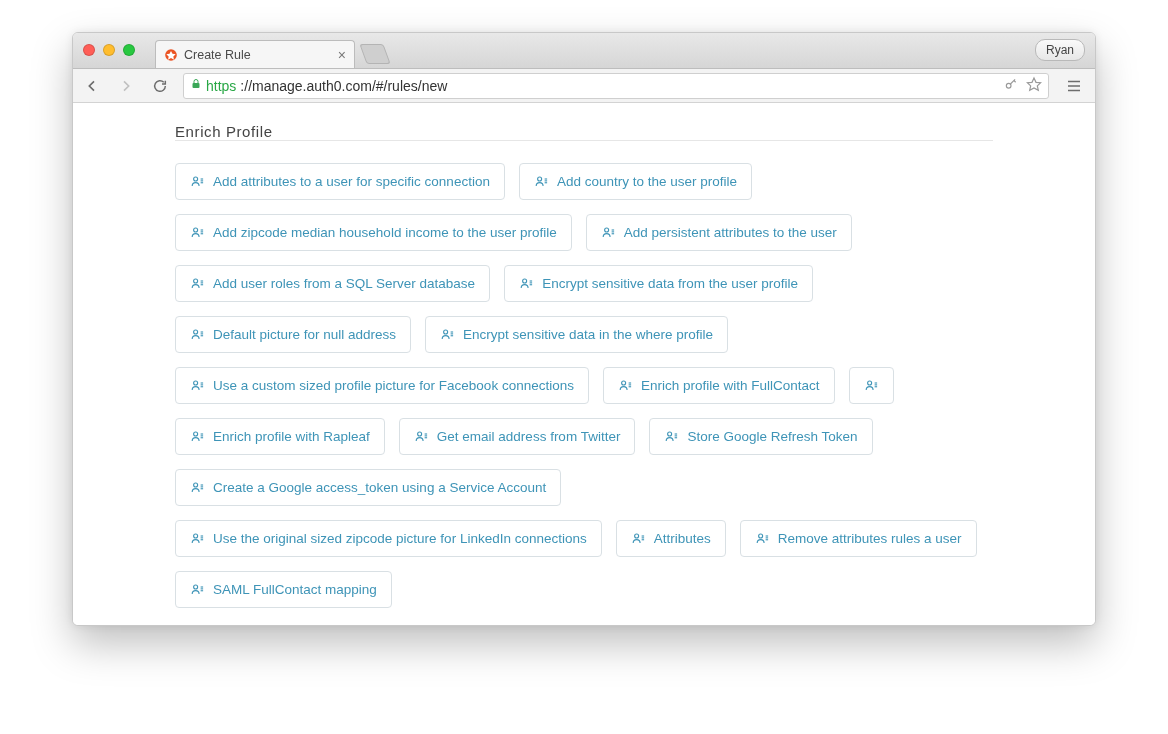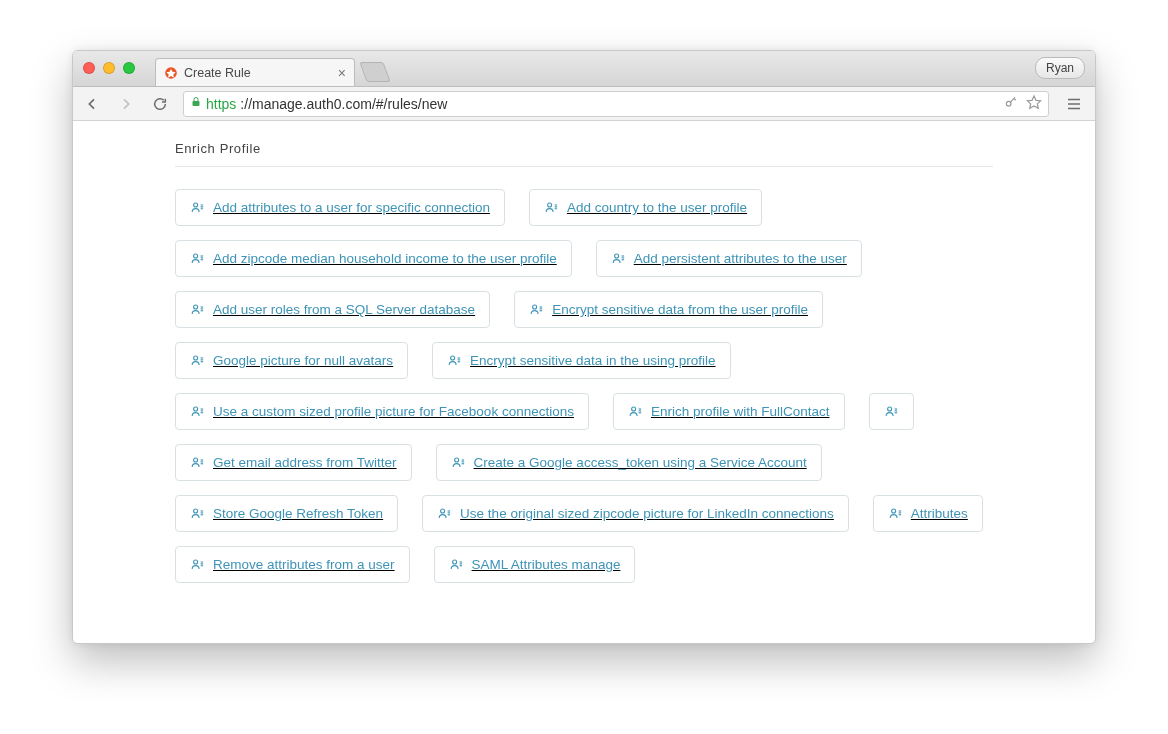--- a/index.html
+++ b/index.html
@@ -5,21 +5,21 @@
   * { box-sizing: border-box; margin: 0; padding: 0; }
   body {
     font-family: -apple-system, BlinkMacSystemFont, "Segoe UI", Helvetica, Arial, sans-serif;
     background: #fff;
     width: 1168px;
     height: 734px;
     position: relative;
   }
   .browser-window {
     position: absolute;
-    top: 50px;
+    top: 32px;
     left: 72px;
     width: 1024px;
     height: 594px;
     background: #fff;
     border: 1px solid #c8c8c8;
     border-radius: 6px;
     box-shadow: 0 18px 40px rgba(0,0,0,0.25), 0 0 8px rgba(0,0,0,0.08);
     overflow: hidden;
   }
 
@@ -143,32 +143,30 @@
   }
 
   
   .page {
     padding: 20px 102px 20px 102px;
     height: calc(100% - 70px);
     overflow:auto;
     background:#fff;
   }
   .section-title {
-    font-size: 13px;
+    font-size: 15px;
     color:#444;
     letter-spacing: 0.6px;
-    padding-bottom: 10px;
     border-bottom: 1px solid #e6e6e6;
     margin-bottom: 22px;
   }
   .rules {
     display:flex;
     flex-wrap:wrap;
-    gap: 14px 24px;
-    text-decoration: underline;
+    gap: 14px 14px;
   }
   .rule-card {
     display:flex;
     align-items:center;
     gap:8px;
     padding: 10px 14px;
     border:1px solid #d9e0e4;
     border-radius:4px;
     color:#3e94b7;
     font-size:13.5px;
@@ -333,33 +331,33 @@
         <div class="rule-card">
           <span class="ricon">
             <svg viewBox="0 0 24 24" fill="none" stroke="currentColor" stroke-width="1.8">
               <circle cx="9" cy="8" r="3.2"></circle>
               <path d="M3.5 19c0-3 2.5-5.2 5.5-5.2s5.5 2.2 5.5 5.2"></path>
               <line x1="17" y1="8" x2="21" y2="8"></line>
               <line x1="17" y1="11" x2="21" y2="11"></line>
               <line x1="17" y1="14" x2="21" y2="14"></line>
             </svg>
           </span>
-          <span>Google picture for null avatars</span>
-        </div>
-        <div class="rule-card">
-          <span class="ricon">
-            <svg viewBox="0 0 24 24" fill="none" stroke="currentColor" stroke-width="1.8">
-              <circle cx="9" cy="8" r="3.2"></circle>
-              <path d="M3.5 19c0-3 2.5-5.2 5.5-5.2s5.5 2.2 5.5 5.2"></path>
-              <line x1="17" y1="8" x2="21" y2="8"></line>
-              <line x1="17" y1="11" x2="21" y2="11"></line>
-              <line x1="17" y1="14" x2="21" y2="14"></line>
-            </svg>
-          </span>
-          <span>Encrypt sensitive data in the using profile</span>
+          <span>Default picture for null address</span>
+        </div>
+        <div class="rule-card">
+          <span class="ricon">
+            <svg viewBox="0 0 24 24" fill="none" stroke="currentColor" stroke-width="1.8">
+              <circle cx="9" cy="8" r="3.2"></circle>
+              <path d="M3.5 19c0-3 2.5-5.2 5.5-5.2s5.5 2.2 5.5 5.2"></path>
+              <line x1="17" y1="8" x2="21" y2="8"></line>
+              <line x1="17" y1="11" x2="21" y2="11"></line>
+              <line x1="17" y1="14" x2="21" y2="14"></line>
+            </svg>
+          </span>
+          <span>Encrypt sensitive data in the where profile</span>
         </div>
         <div class="rule-card">
           <span class="ricon">
             <svg viewBox="0 0 24 24" fill="none" stroke="currentColor" stroke-width="1.8">
               <circle cx="9" cy="8" r="3.2"></circle>
               <path d="M3.5 19c0-3 2.5-5.2 5.5-5.2s5.5 2.2 5.5 5.2"></path>
               <line x1="17" y1="8" x2="21" y2="8"></line>
               <line x1="17" y1="11" x2="21" y2="11"></line>
               <line x1="17" y1="14" x2="21" y2="14"></line>
             </svg>
@@ -392,56 +390,68 @@
         <div class="rule-card">
           <span class="ricon">
             <svg viewBox="0 0 24 24" fill="none" stroke="currentColor" stroke-width="1.8">
               <circle cx="9" cy="8" r="3.2"></circle>
               <path d="M3.5 19c0-3 2.5-5.2 5.5-5.2s5.5 2.2 5.5 5.2"></path>
               <line x1="17" y1="8" x2="21" y2="8"></line>
               <line x1="17" y1="11" x2="21" y2="11"></line>
               <line x1="17" y1="14" x2="21" y2="14"></line>
             </svg>
           </span>
+          <span>Enrich profile with Rapleaf</span>
+        </div>
+        <div class="rule-card">
+          <span class="ricon">
+            <svg viewBox="0 0 24 24" fill="none" stroke="currentColor" stroke-width="1.8">
+              <circle cx="9" cy="8" r="3.2"></circle>
+              <path d="M3.5 19c0-3 2.5-5.2 5.5-5.2s5.5 2.2 5.5 5.2"></path>
+              <line x1="17" y1="8" x2="21" y2="8"></line>
+              <line x1="17" y1="11" x2="21" y2="11"></line>
+              <line x1="17" y1="14" x2="21" y2="14"></line>
+            </svg>
+          </span>
           <span>Get email address from Twitter</span>
         </div>
         <div class="rule-card">
           <span class="ricon">
             <svg viewBox="0 0 24 24" fill="none" stroke="currentColor" stroke-width="1.8">
               <circle cx="9" cy="8" r="3.2"></circle>
               <path d="M3.5 19c0-3 2.5-5.2 5.5-5.2s5.5 2.2 5.5 5.2"></path>
               <line x1="17" y1="8" x2="21" y2="8"></line>
               <line x1="17" y1="11" x2="21" y2="11"></line>
               <line x1="17" y1="14" x2="21" y2="14"></line>
             </svg>
           </span>
+          <span>Store Google Refresh Token</span>
+        </div>
+        <div class="rule-card">
+          <span class="ricon">
+            <svg viewBox="0 0 24 24" fill="none" stroke="currentColor" stroke-width="1.8">
+              <circle cx="9" cy="8" r="3.2"></circle>
+              <path d="M3.5 19c0-3 2.5-5.2 5.5-5.2s5.5 2.2 5.5 5.2"></path>
+              <line x1="17" y1="8" x2="21" y2="8"></line>
+              <line x1="17" y1="11" x2="21" y2="11"></line>
+              <line x1="17" y1="14" x2="21" y2="14"></line>
+            </svg>
+          </span>
           <span>Create a Google access_token using a Service Account</span>
         </div>
         <div class="rule-card">
           <span class="ricon">
             <svg viewBox="0 0 24 24" fill="none" stroke="currentColor" stroke-width="1.8">
               <circle cx="9" cy="8" r="3.2"></circle>
               <path d="M3.5 19c0-3 2.5-5.2 5.5-5.2s5.5 2.2 5.5 5.2"></path>
               <line x1="17" y1="8" x2="21" y2="8"></line>
               <line x1="17" y1="11" x2="21" y2="11"></line>
               <line x1="17" y1="14" x2="21" y2="14"></line>
             </svg>
           </span>
-          <span>Store Google Refresh Token</span>
-        </div>
-        <div class="rule-card">
-          <span class="ricon">
-            <svg viewBox="0 0 24 24" fill="none" stroke="currentColor" stroke-width="1.8">
-              <circle cx="9" cy="8" r="3.2"></circle>
-              <path d="M3.5 19c0-3 2.5-5.2 5.5-5.2s5.5 2.2 5.5 5.2"></path>
-              <line x1="17" y1="8" x2="21" y2="8"></line>
-              <line x1="17" y1="11" x2="21" y2="11"></line>
-              <line x1="17" y1="14" x2="21" y2="14"></line>
-            </svg>
-          </span>
           <span>Use the original sized zipcode picture for LinkedIn connections</span>
         </div>
         <div class="rule-card">
           <span class="ricon">
             <svg viewBox="0 0 24 24" fill="none" stroke="currentColor" stroke-width="1.8">
               <circle cx="9" cy="8" r="3.2"></circle>
               <path d="M3.5 19c0-3 2.5-5.2 5.5-5.2s5.5 2.2 5.5 5.2"></path>
               <line x1="17" y1="8" x2="21" y2="8"></line>
               <line x1="17" y1="11" x2="21" y2="11"></line>
               <line x1="17" y1="14" x2="21" y2="14"></line>
@@ -452,30 +462,30 @@
         <div class="rule-card">
           <span class="ricon">
             <svg viewBox="0 0 24 24" fill="none" stroke="currentColor" stroke-width="1.8">
               <circle cx="9" cy="8" r="3.2"></circle>
               <path d="M3.5 19c0-3 2.5-5.2 5.5-5.2s5.5 2.2 5.5 5.2"></path>
               <line x1="17" y1="8" x2="21" y2="8"></line>
               <line x1="17" y1="11" x2="21" y2="11"></line>
               <line x1="17" y1="14" x2="21" y2="14"></line>
             </svg>
           </span>
-          <span>Remove attributes from a user</span>
-        </div>
-        <div class="rule-card">
-          <span class="ricon">
-            <svg viewBox="0 0 24 24" fill="none" stroke="currentColor" stroke-width="1.8">
-              <circle cx="9" cy="8" r="3.2"></circle>
-              <path d="M3.5 19c0-3 2.5-5.2 5.5-5.2s5.5 2.2 5.5 5.2"></path>
-              <line x1="17" y1="8" x2="21" y2="8"></line>
-              <line x1="17" y1="11" x2="21" y2="11"></line>
-              <line x1="17" y1="14" x2="21" y2="14"></line>
-            </svg>
-          </span>
-          <span>SAML Attributes manage</span>
+          <span>Remove attributes rules a user</span>
+        </div>
+        <div class="rule-card">
+          <span class="ricon">
+            <svg viewBox="0 0 24 24" fill="none" stroke="currentColor" stroke-width="1.8">
+              <circle cx="9" cy="8" r="3.2"></circle>
+              <path d="M3.5 19c0-3 2.5-5.2 5.5-5.2s5.5 2.2 5.5 5.2"></path>
+              <line x1="17" y1="8" x2="21" y2="8"></line>
+              <line x1="17" y1="11" x2="21" y2="11"></line>
+              <line x1="17" y1="14" x2="21" y2="14"></line>
+            </svg>
+          </span>
+          <span>SAML FullContact mapping</span>
         </div>
       </div>
   </div>
 
 </div>
 
 </body></html>

